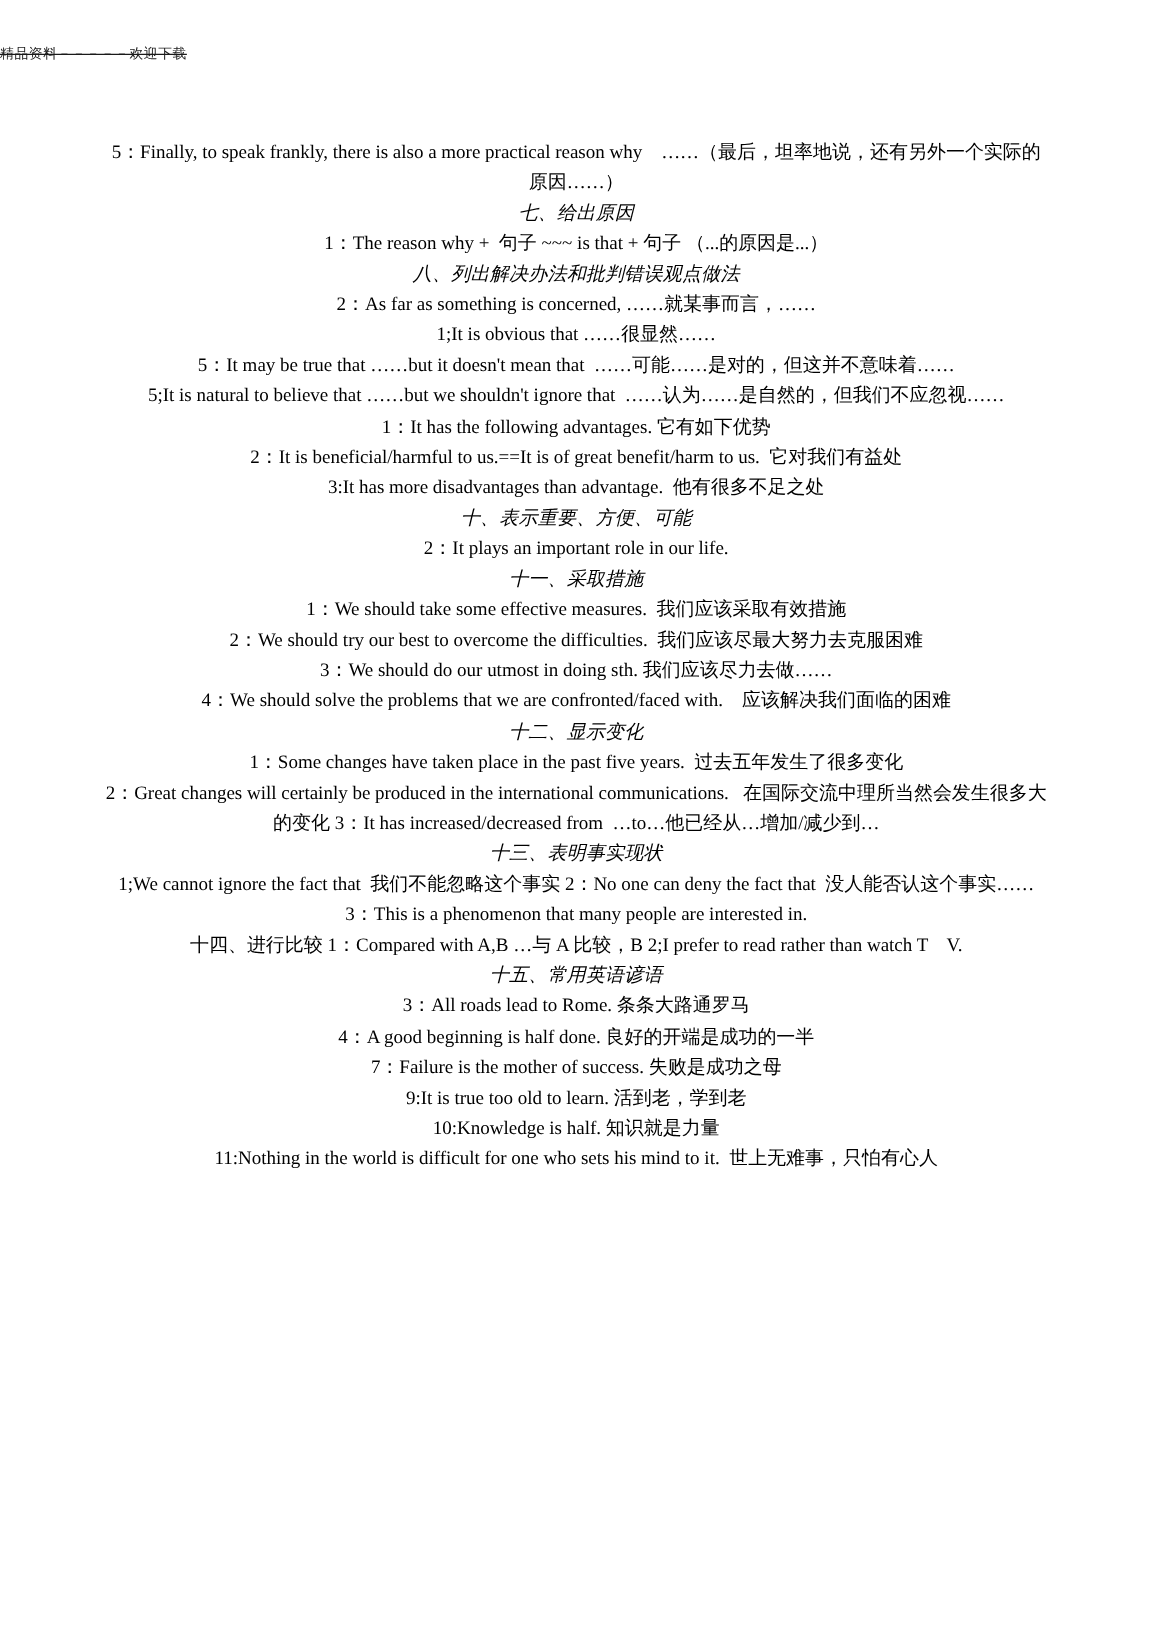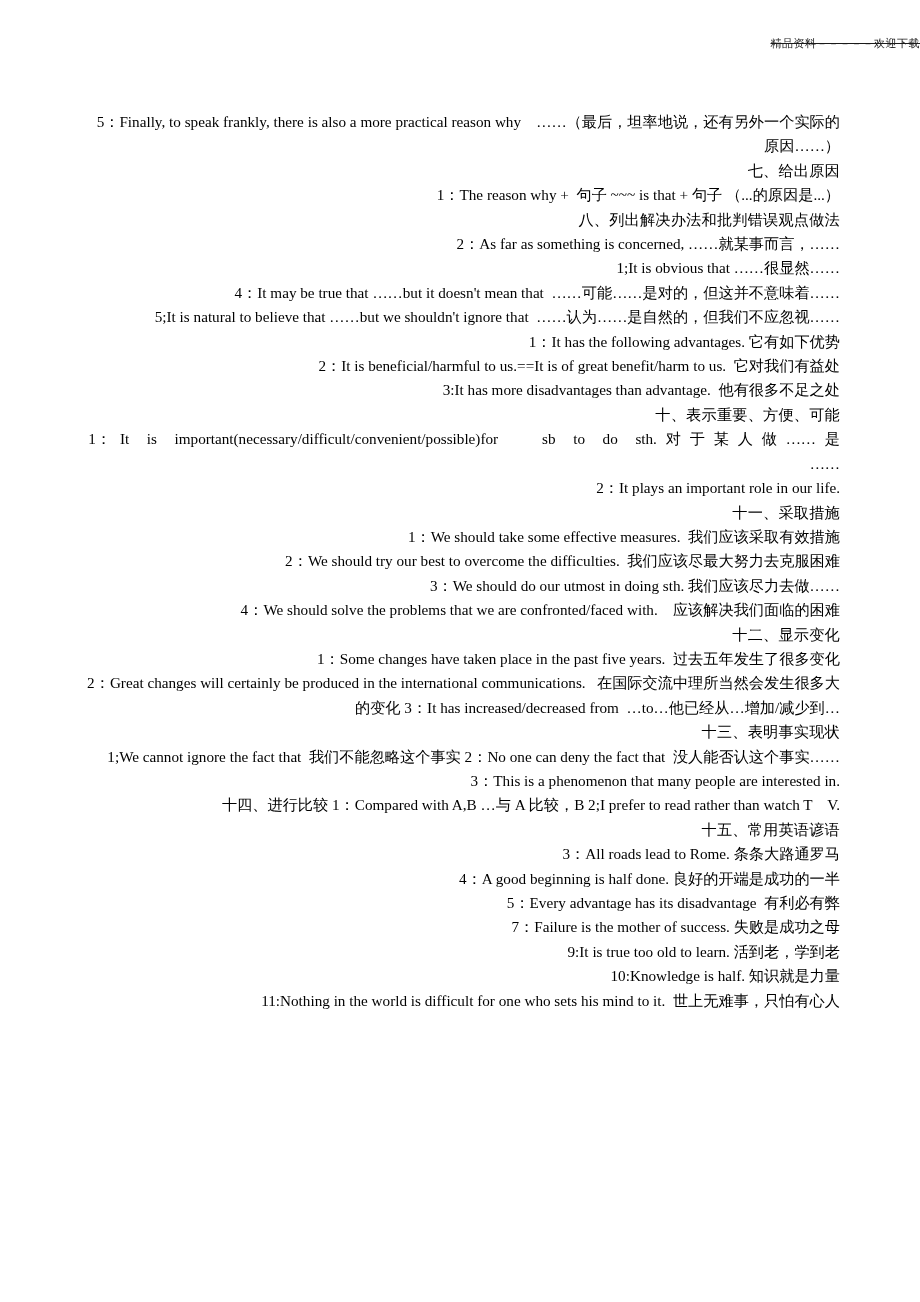--- a/index.html
+++ b/index.html
@@ -15,89 +15,88 @@
     color: #000000;
     overflow: hidden;
   }
 
   
   .page-header {
     position: absolute;
     top: 36px;
     left: 0;
     width: 920px;
-    text-align: right;
+    text-align: left;
     font-size: 11px;
     line-height: 14px;
     color: #1a1a1a;
     letter-spacing: 0.5px;
     text-decoration: line-through;
     text-decoration-thickness: 1px;
   }
 
   
   .doc-body {
     position: absolute;
     top: 110px;
     left: 82px;
     width: 758px;
     font-size: 15.2px;
     line-height: 24.4px;
-    text-align: right;
+    text-align: center;
     word-wrap: break-word;
   }
 
   .line {
     white-space: pre-wrap;
     margin: 0;
     padding: 0;
   }
 
   
   .line.heading {
     letter-spacing: 0.2px;
+    font-style: italic;
   }
 
   
   .line.loose {
     word-spacing: 5px;
   }
 </style>
 </head>
 <body>
 
 <div class="page-header">精品资料－－－－－欢迎下载</div>
 
 <div class="doc-body" id="doc-body">
     <p class="line">5：Finally, to speak frankly, there is also a more practical reason why    ……（最后，坦率地说，还有另外一个实际的原因……）</p>
     <p class="line heading">七、给出原因</p>
     <p class="line">1：The reason why +  句子 ~~~ is that + 句子 （...的原因是...）</p>
     <p class="line heading">八、列出解决办法和批判错误观点做法</p>
     <p class="line">2：As far as something is concerned, ……就某事而言，……</p>
     <p class="line">1;It is obvious that ……很显然……</p>
-    <p class="line">4：It may be true that ……but it doesn't mean that  ……可能……是对的，但这并不意味着……</p>
+    <p class="line">5：It may be true that ……but it doesn't mean that  ……可能……是对的，但这并不意味着……</p>
     <p class="line">5;It is natural to believe that ……but we shouldn't ignore that  ……认为……是自然的，但我们不应忽视……</p>
     <p class="line">1：It has the following advantages. 它有如下优势</p>
     <p class="line">2：It is beneficial/harmful to us.==It is of great benefit/harm to us.  它对我们有益处</p>
     <p class="line">3:It has more disadvantages than advantage.  他有很多不足之处</p>
     <p class="line heading">十、表示重要、方便、可能</p>
-    <p class="line loose">1： It  is  important(necessary/difficult/convenient/possible)for     sb  to  do  sth. 对 于 某 人 做 …… 是 ……</p>
     <p class="line">2：It plays an important role in our life.</p>
     <p class="line heading">十一、采取措施</p>
     <p class="line">1：We should take some effective measures.  我们应该采取有效措施</p>
     <p class="line">2：We should try our best to overcome the difficulties.  我们应该尽最大努力去克服困难</p>
     <p class="line">3：We should do our utmost in doing sth. 我们应该尽力去做……</p>
     <p class="line">4：We should solve the problems that we are confronted/faced with.    应该解决我们面临的困难</p>
     <p class="line heading">十二、显示变化</p>
     <p class="line">1：Some changes have taken place in the past five years.  过去五年发生了很多变化</p>
     <p class="line">2：Great changes will certainly be produced in the international communications.   在国际交流中理所当然会发生很多大的变化 3：It has increased/decreased from  …to…他已经从…增加/减少到…</p>
     <p class="line heading">十三、表明事实现状</p>
     <p class="line">1;We cannot ignore the fact that  我们不能忽略这个事实 2：No one can deny the fact that  没人能否认这个事实……    3：This is a phenomenon that many people are interested in.</p>
     <p class="line">十四、进行比较 1：Compared with A,B …与 A 比较，B 2;I prefer to read rather than watch T    V.</p>
     <p class="line heading">十五、常用英语谚语</p>
     <p class="line">3：All roads lead to Rome. 条条大路通罗马</p>
     <p class="line">4：A good beginning is half done. 良好的开端是成功的一半</p>
-    <p class="line">5：Every advantage has its disadvantage  有利必有弊</p>
     <p class="line">7：Failure is the mother of success. 失败是成功之母</p>
     <p class="line">9:It is true too old to learn. 活到老，学到老</p>
     <p class="line">10:Knowledge is half. 知识就是力量</p>
     <p class="line">11:Nothing in the world is difficult for one who sets his mind to it.  世上无难事，只怕有心人</p>
   </div>
 
 </body></html>

